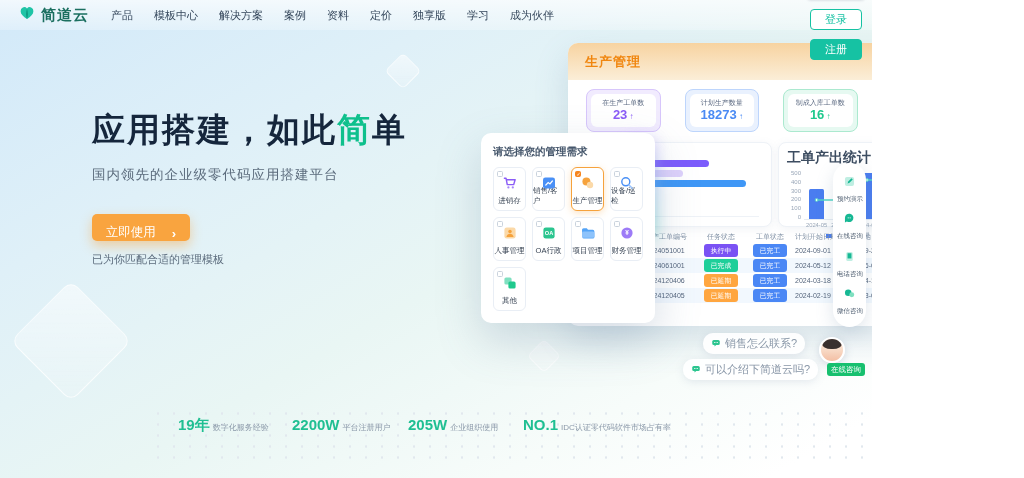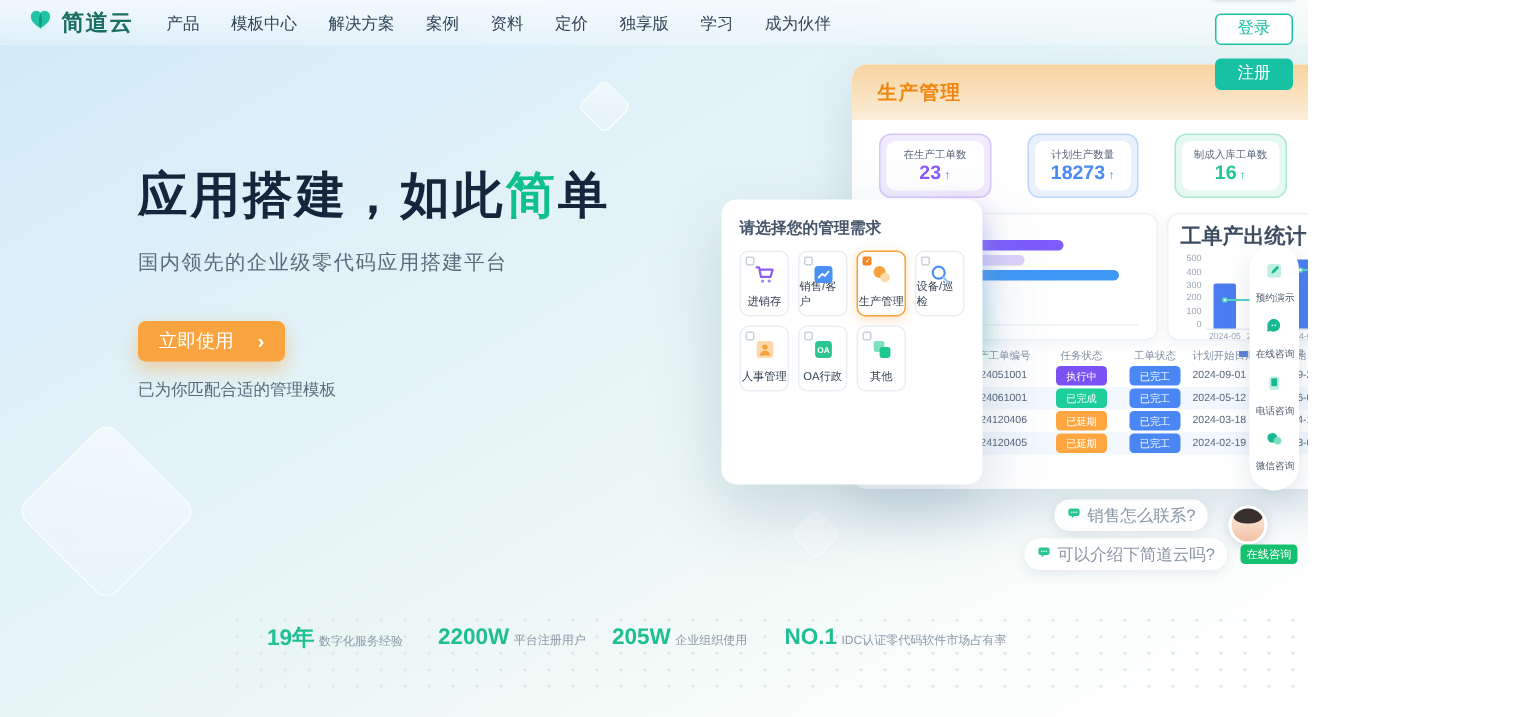--- a/index.html
+++ b/index.html
@@ -34,21 +34,21 @@
   .btn-register { border:1px solid var(--green); background:var(--green); color:#fff; }
 
   :root { --green:#16c2a3; --hl:#0ec08c; --orange:#f9a43f; }
 
   
   .hero { position:absolute; left:92px; top:108px; width:420px; z-index:1; }
   .hero-title { font-size:33px; font-weight:700; color:#15263c; letter-spacing:2px; white-space:nowrap; }
   .hero-title .hl { color:var(--hl); }
   .hero-sub { margin-top:13px; font-size:13.5px; color:#5b6b7c; letter-spacing:1px; }
   .cta { margin-top:30px; width:98px; height:27px; background:var(--orange); color:#fff;
-         border-radius:5px; font-size:12.5px; display:flex; align-items:center; justify-content:center;
+         border-radius:5px; font-size:12.5px; display:flex; align-items:flex-end; justify-content:center;
          gap:16px; cursor:pointer; box-shadow:0 5px 12px rgba(249,164,63,.45); }
   .cta-arrow { font-size:13px; font-weight:700; }
   .cta-note { margin-top:11px; font-size:11px; color:#5b6b7c; }
 
   
   .dash { position:absolute; left:568px; top:43px; width:397px; height:283px; z-index:1;
           background:#fff; border-radius:10px; box-shadow:0 14px 34px rgba(80,120,160,.20); }
   .dash-head { height:37px; border-radius:10px 10px 0 0; padding:0 17px; display:flex; align-items:center;
                background:linear-gradient(180deg,#f7d3a0,#fbeed8); }
   .dash-title { font-size:13px; font-weight:700; color:#f0860f; letter-spacing:1px; }
@@ -401,20 +401,40 @@
               <rect x="3" y="3" width="14" height="14" rx="3" fill="#2bc58f"></rect>
               <text x="10" y="13" font-size="7" fill="#fff" text-anchor="middle" font-weight="bold">OA</text>
             </svg>
           </span>
           <span class="mlabel">OA行政</span>
         </div>
         <div class="mcard">
           <span class="mcheck"></span>
           <span class="micon">
             <svg viewBox="0 0 20 20">
+              <path d="M2.5 6a2 2 0 0 1 2-2h4l1.5 2h6a2 2 0 0 1 2 2v7a2 2 0 0 1-2 2h-11a2 2 0 0 1-2-2z" fill="#54a4f7"></path>
+              <rect x="2.5" y="8" width="15.5" height="8" rx="2" fill="#8ec3fb"></rect>
+            </svg>
+          </span>
+          <span class="mlabel">项目管理</span>
+        </div>
+        <div class="mcard">
+          <span class="mcheck"></span>
+          <span class="micon">
+            <svg viewBox="0 0 20 20">
+              <circle cx="10" cy="10" r="7" fill="#9d7bf7"></circle>
+              <text x="10" y="13" font-size="8" fill="#fff" text-anchor="middle" font-weight="bold">¥</text>
+            </svg>
+          </span>
+          <span class="mlabel">财务管理</span>
+        </div>
+        <div class="mcard">
+          <span class="mcheck"></span>
+          <span class="micon">
+            <svg viewBox="0 0 20 20">
               <rect x="3" y="3" width="9" height="9" rx="2" fill="#7fe0c0"></rect>
               <rect x="8" y="8" width="9" height="9" rx="2" fill="#1fc98d"></rect>
             </svg>
           </span>
           <span class="mlabel">其他</span>
         </div>
       </div>
   </div>
 
   <div class="spanel">

